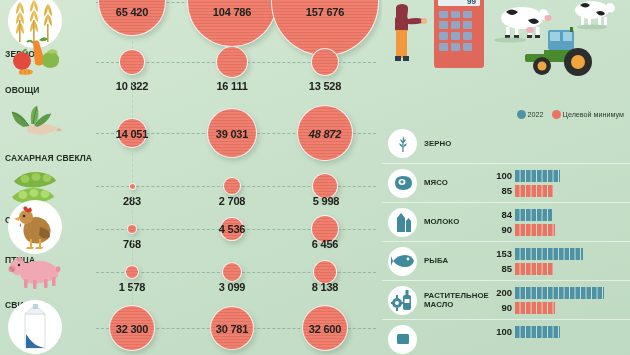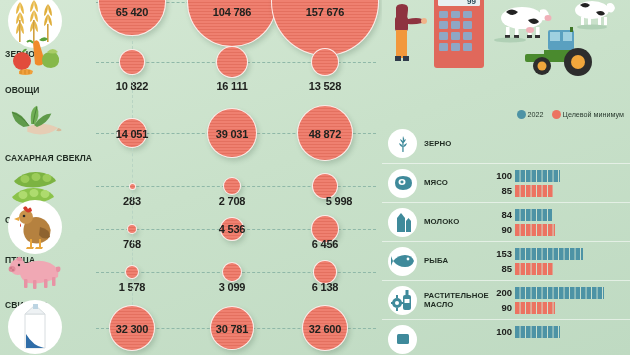--- a/index.html
+++ b/index.html
@@ -306,45 +306,45 @@
         <div class="bub-val" style="left: 192px; width: 80px; top: 80px;">16 111</div>
         <div class="bubble" style="width: 28px; height: 28px; left: 311px; top: 48px;"></div>
         <div class="bub-val" style="left: 285px; width: 80px; top: 80px;">13 528</div>
         <div class="v-dash" style="left: 132px; top: 75px; height: 43px;"></div>
         <div class="dash-line" style="left: 96px; right: 6px; top: 133px;"></div>
         <div class="bubble" style="width: 30px; height: 30px; left: 117px; top: 118px;"></div>
         <div class="bub-val" style="left: 92px; width: 80px; top: 128px;">14 051</div>
         <div class="bubble" style="width: 50px; height: 50px; left: 207px; top: 108px;"></div>
         <div class="bub-val" style="left: 192px; width: 80px; top: 128px;">39 031</div>
         <div class="bubble" style="width: 56px; height: 56px; left: 297px; top: 105px;"></div>
-        <div class="bub-val" style="left: 285px; width: 80px; top: 128px;">48 872</div>
+        <div class="bub-val" style="left: 285px; width: 80px; top: 128px; font-style: italic;">48 872</div>
         <div class="v-dash" style="left: 132px; top: 148px; height: 34.5px;"></div>
         <div class="dash-line" style="left: 96px; right: 6px; top: 186px;"></div>
         <div class="bubble" style="width: 7px; height: 7px; left: 128.5px; top: 182.5px;"></div>
         <div class="bub-val" style="left: 92px; width: 80px; top: 195px;">283</div>
         <div class="bubble" style="width: 18px; height: 18px; left: 223px; top: 177px;"></div>
         <div class="bub-val" style="left: 192px; width: 80px; top: 195px;">2 708</div>
         <div class="bubble" style="width: 26px; height: 26px; left: 312px; top: 173px;"></div>
-        <div class="bub-val" style="left: 299px; width: 80px; top: 195px;">5 998</div>
+        <div class="bub-val" style="left: 286px; width: 80px; top: 195px;">5 998</div>
         <div class="v-dash" style="left: 132px; top: 189.5px; height: 34.5px;"></div>
         <div class="dash-line" style="left: 96px; right: 6px; top: 229px;"></div>
         <div class="bubble" style="width: 10px; height: 10px; left: 127px; top: 224px;"></div>
         <div class="bub-val" style="left: 92px; width: 80px; top: 238px;">768</div>
         <div class="bubble" style="width: 24px; height: 24px; left: 220px; top: 217px;"></div>
         <div class="bub-val" style="left: 192px; width: 80px; top: 223px;">4 536</div>
         <div class="bubble" style="width: 28px; height: 28px; left: 311px; top: 215px;"></div>
         <div class="bub-val" style="left: 285px; width: 80px; top: 238px;">6 456</div>
         <div class="v-dash" style="left: 132px; top: 234px; height: 31px;"></div>
         <div class="dash-line" style="left: 96px; right: 6px; top: 272px;"></div>
         <div class="bubble" style="width: 14px; height: 14px; left: 125px; top: 265px;"></div>
         <div class="bub-val" style="left: 92px; width: 80px; top: 281px;">1 578</div>
         <div class="bubble" style="width: 20px; height: 20px; left: 222px; top: 262px;"></div>
         <div class="bub-val" style="left: 192px; width: 80px; top: 281px;">3 099</div>
         <div class="bubble" style="width: 24px; height: 24px; left: 313px; top: 260px;"></div>
-        <div class="bub-val" style="left: 285px; width: 80px; top: 281px;">6 138</div>
+        <div class="bub-val" style="left: 285px; width: 80px; top: 281px;">8 138</div>
         <div class="v-dash" style="left: 132px; top: 279px; height: 26px;"></div>
         <div class="dash-line" style="left: 96px; right: 6px; top: 328px;"></div>
         <div class="bubble" style="width: 46px; height: 46px; left: 109px; top: 305px;"></div>
         <div class="bub-val" style="left: 92px; width: 80px; top: 323px;">32 300</div>
         <div class="bubble" style="width: 44px; height: 44px; left: 210px; top: 306px;"></div>
         <div class="bub-val" style="left: 192px; width: 80px; top: 323px;">30 781</div>
         <div class="bubble" style="width: 46px; height: 46px; left: 302px; top: 305px;"></div>
         <div class="bub-val" style="left: 285px; width: 80px; top: 323px;">32 600</div>
       </div>
   </div>

